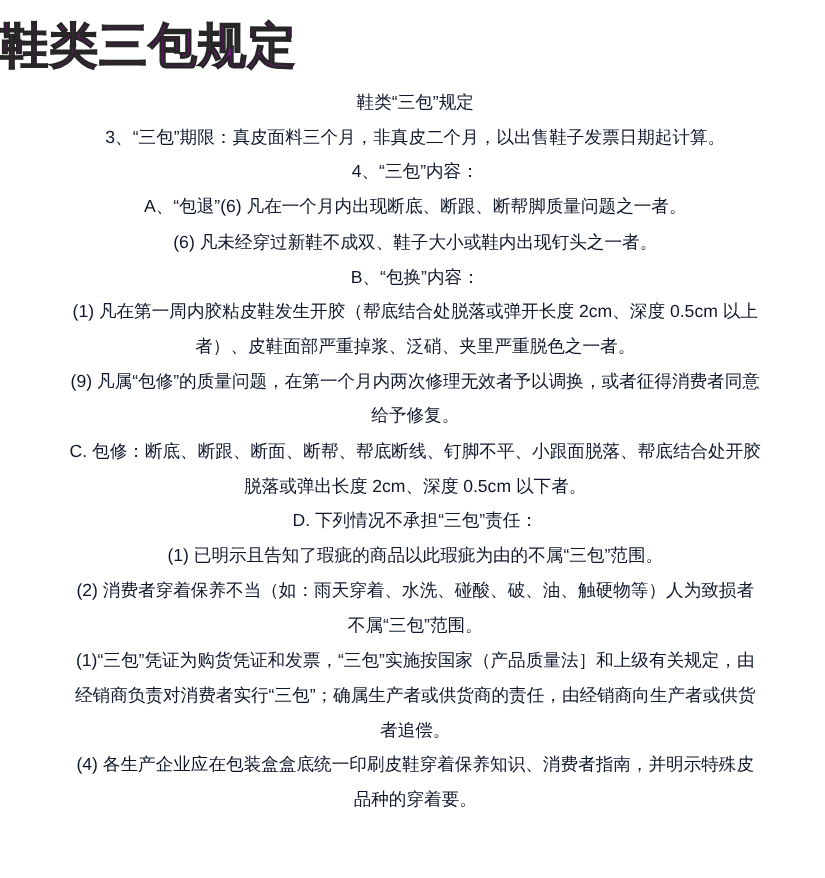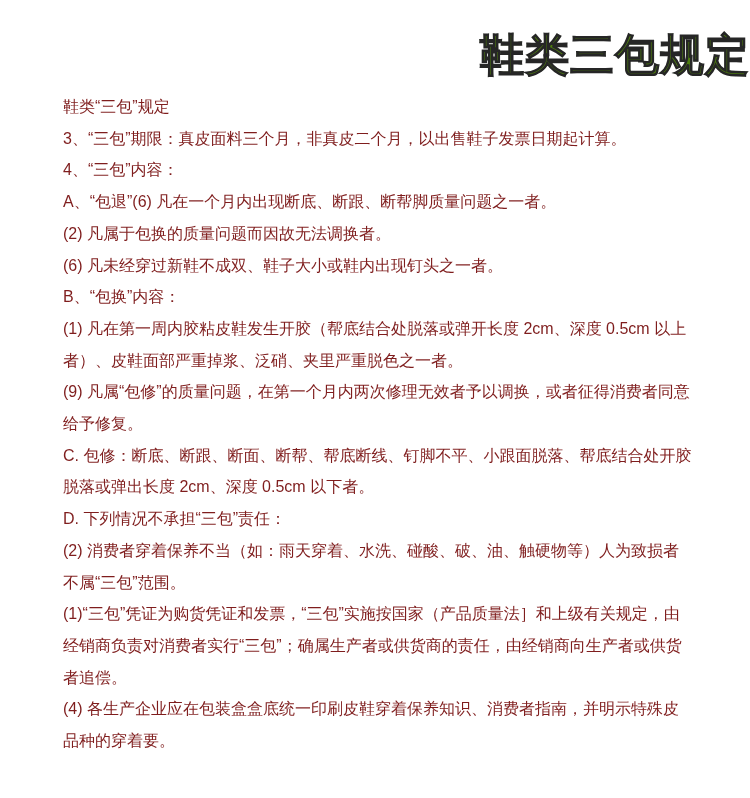--- a/index.html
+++ b/index.html
@@ -10,57 +10,57 @@
   .page {
     position: relative;
     width: 750px;
     height: 798px;
     background: #ffffff;
     overflow: hidden;
     font-family: "Liberation Sans", "DejaVu Sans", sans-serif;
   }
   .doc-title {
     margin: 0;
-    padding-top: 27px;
-    text-align: right;
+    padding-top: 14px;
+    text-align: left;
     font-size: 44px;
     line-height: 56px;
     font-weight: 900;
     letter-spacing: 1px;
-    color: #4d7c0f;
+    color: #701a75;
     -webkit-text-stroke: 1.1px #262626;
   }
   .content {
     margin-top: 8px;
     padding: 0 58px 0 63px;
-    color: #7f1d1d;
+    color: #0f172a;
     font-size: 16px;
     line-height: 31.7px;
-    text-align: left;
+    text-align: center;
     word-break: break-all;
   }
   .content p {
     margin: 0;
   }
 </style>
 </head>
 <body>
 
 <div class="page">
   <h1 class="doc-title">鞋类三包规定</h1>
 
   <div class="content">
     <p>鞋类“三包”规定</p>
     <p>3、“三包”期限：真皮面料三个月，非真皮二个月，以出售鞋子发票日期起计算。</p>
     <p>4、“三包”内容：</p>
     <p>A、“包退”(6) 凡在一个月内出现断底、断跟、断帮脚质量问题之一者。</p>
-    <p>(2) 凡属于包换的质量问题而因故无法调换者。</p>
     <p>(6) 凡未经穿过新鞋不成双、鞋子大小或鞋内出现钉头之一者。</p>
     <p>B、“包换”内容：</p>
     <p>(1) 凡在第一周内胶粘皮鞋发生开胶（帮底结合处脱落或弹开长度 2cm、深度 0.5cm 以上者）、皮鞋面部严重掉浆、泛硝、夹里严重脱色之一者。</p>
     <p>(9) 凡属“包修”的质量问题，在第一个月内两次修理无效者予以调换，或者征得消费者同意给予修复。</p>
     <p>C. 包修：断底、断跟、断面、断帮、帮底断线、钉脚不平、小跟面脱落、帮底结合处开胶脱落或弹出长度 2cm、深度 0.5cm 以下者。</p>
     <p>D. 下列情况不承担“三包”责任：</p>
+    <p>(1) 已明示且告知了瑕疵的商品以此瑕疵为由的不属“三包”范围。</p>
     <p>(2) 消费者穿着保养不当（如：雨天穿着、水洗、碰酸、破、油、触硬物等）人为致损者不属“三包”范围。</p>
     <p>(1)“三包”凭证为购货凭证和发票，“三包”实施按国家（产品质量法］和上级有关规定，由经销商负责对消费者实行“三包”；确属生产者或供货商的责任，由经销商向生产者或供货者追偿。</p>
     <p>(4) 各生产企业应在包装盒盒底统一印刷皮鞋穿着保养知识、消费者指南，并明示特殊皮品种的穿着要。</p>
   </div>
 </div>
 
 </body></html>

